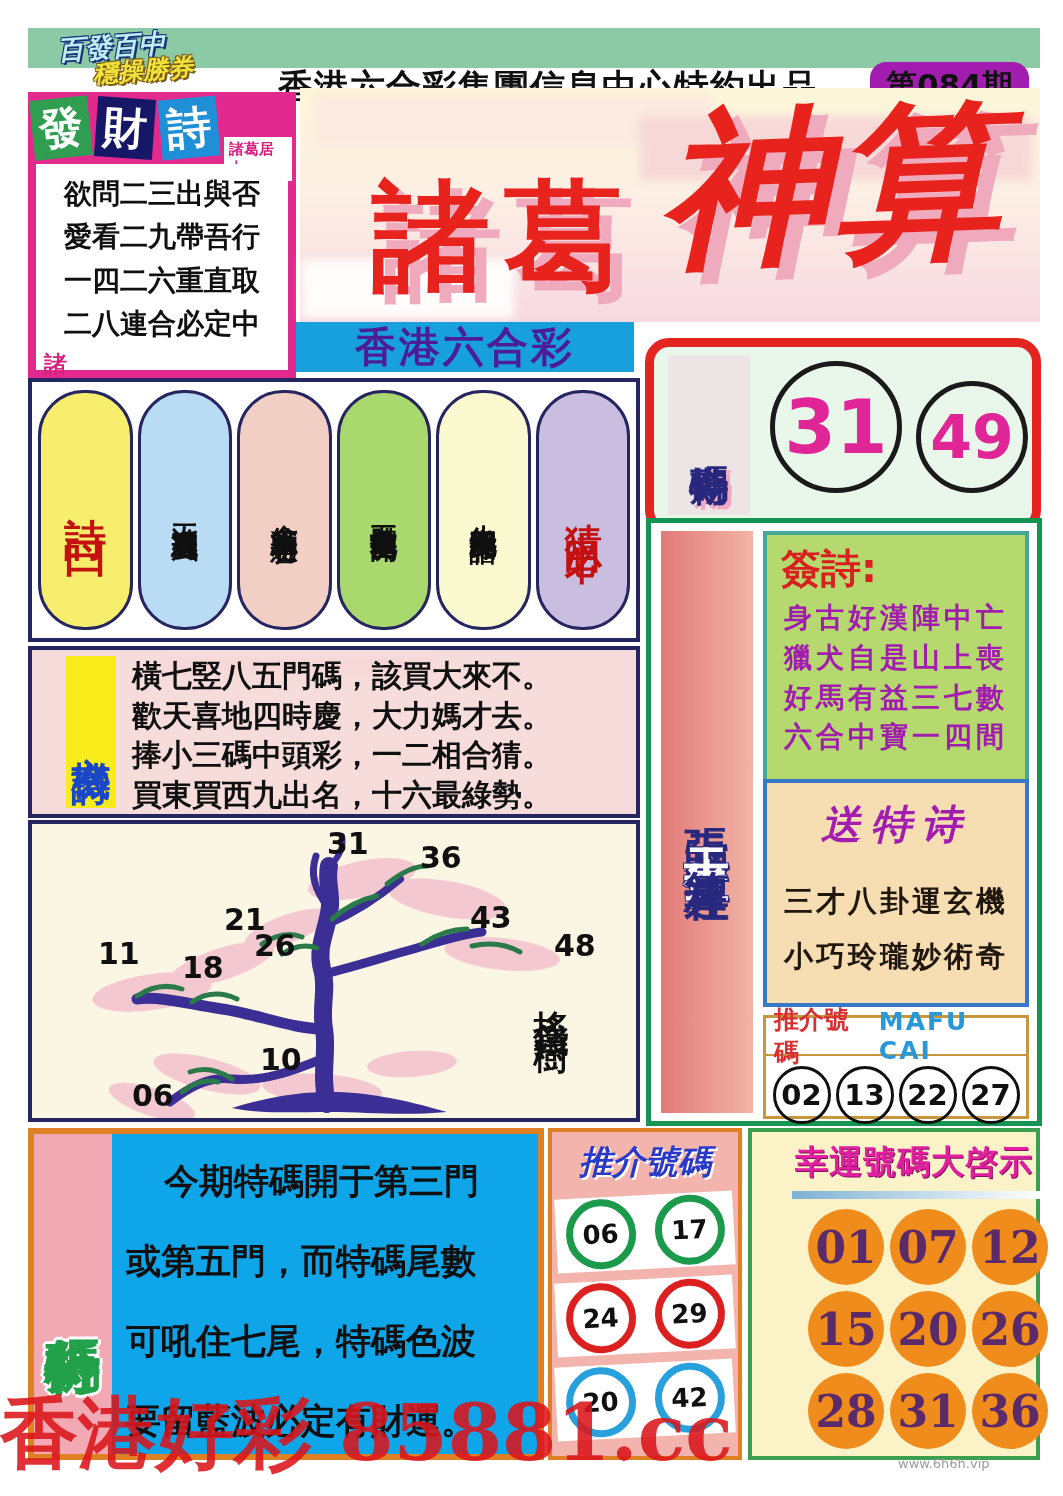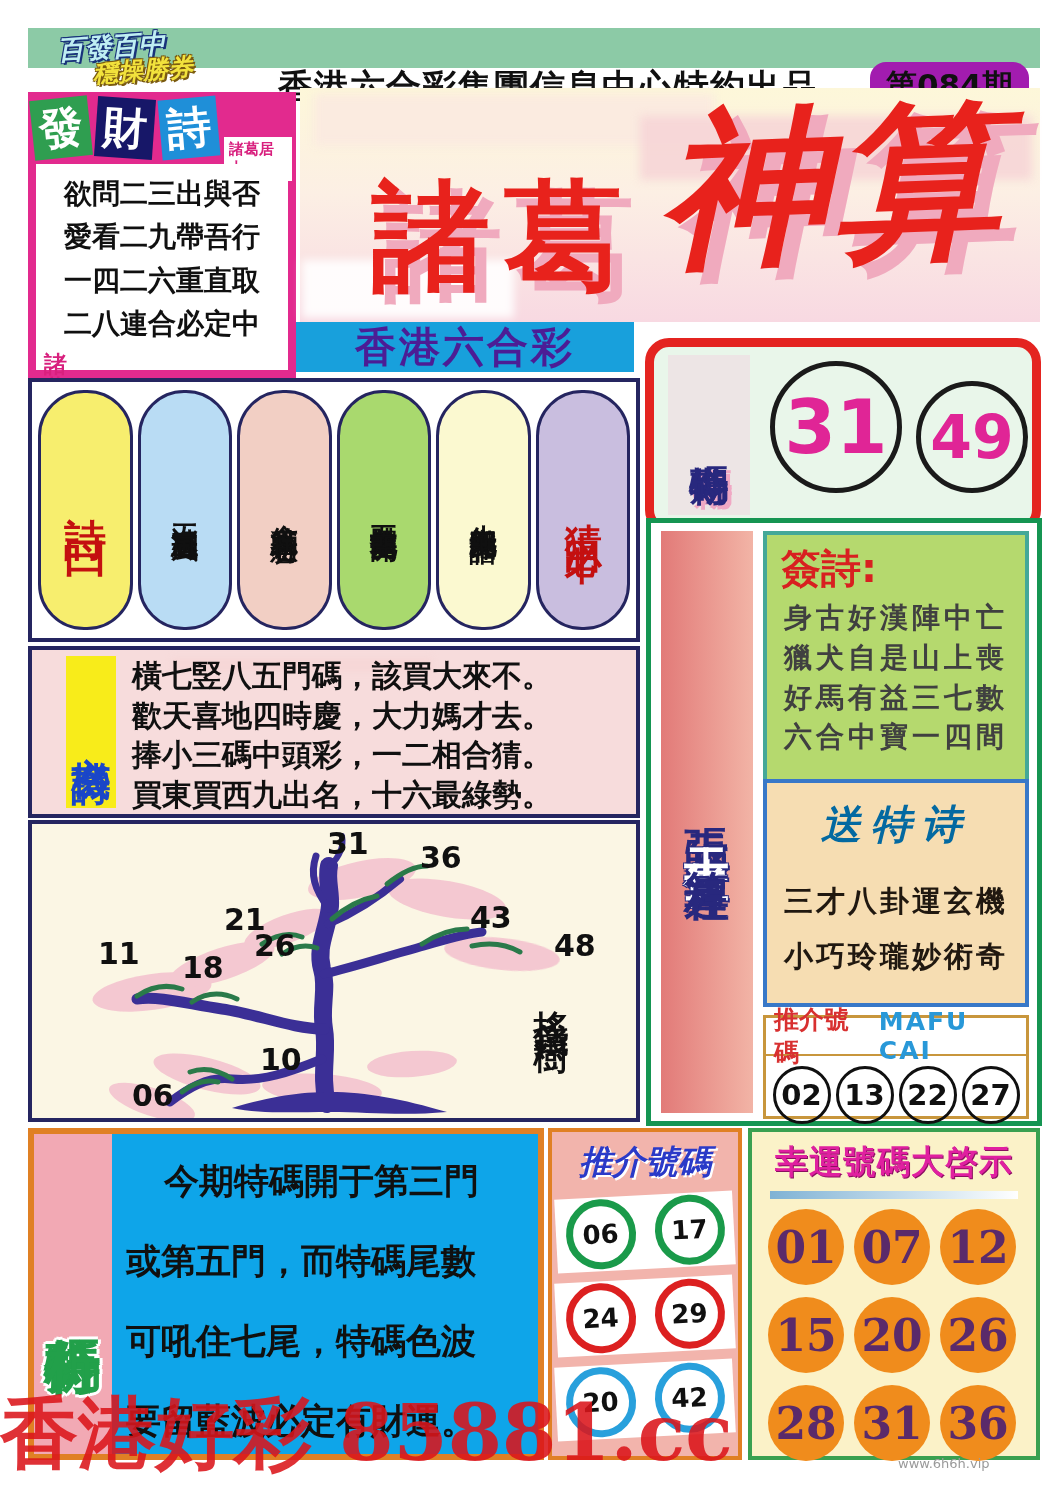--- a/index.html
+++ b/index.html
@@ -81,23 +81,23 @@
   .tree-label{right:62px;top:158px;font-size:35px;font-weight:bold;color:#101010;letter-spacing:14px;}
 
   
   .rpanel{left:646px;top:518px;width:396px;height:608px;background:#ffffff;border:5px solid #159552;box-sizing:border-box;}
   .zstrip{left:10px;top:8px;width:92px;height:582px;background:linear-gradient(90deg,#e27a78,#f2b4a6);}
   .zstrip .vtext{font-size:45px;font-weight:bold;line-height:1.0;letter-spacing:6px;}
   .z1,.z3{color:#28287e;}
   .z2{color:#ffffff;text-shadow:2px 2px 0 #28287e,-1px -1px 0 #28287e,1px -1px 0 #28287e,-1px 1px 0 #28287e;}
   .qianshi{left:112px;top:8px;width:266px;height:304px;background:#b5d96e;border:4px solid #44a898;box-sizing:border-box;}
   .qianshi-title{font-size:40px;font-weight:bold;color:#d82020;margin:6px 0 2px 14px;}
-  .qianshi-lines{font-size:28px;font-weight:bold;color:#404040;line-height:1.42;text-align:center;letter-spacing:4px;}
+  .qianshi-lines{font-size:28px;font-weight:bold;color:#a21caf;line-height:1.42;text-align:center;letter-spacing:4px;}
   .songte{left:112px;top:256px;width:266px;height:228px;background:#f6ddb2;border:4px solid #3878c8;box-sizing:border-box;}
-  .songte-title{font-size:40px;font-weight:bold;color:#0369a1;text-align:center;margin-top:14px;
+  .songte-title{font-size:40px;font-weight:bold;color:#a21caf;text-align:center;margin-top:14px;
       font-family:"DejaVu Serif",serif;font-style:italic;letter-spacing:10px;}
   .songte-lines{font-size:29px;font-weight:bold;color:#201810;line-height:1.9;text-align:center;margin-top:22px;letter-spacing:3px;}
   .mafucai{left:112px;top:492px;width:266px;height:104px;background:#ffffff;border:3px solid #c8963c;box-sizing:border-box;}
   .mafu-head{display:flex;align-items:center;border-bottom:2px solid #c8963c;height:36px;padding:0 8px;}
   .mafu-zh{font-size:25px;font-weight:bold;color:#d83030;}
   .mafu-en{font-size:25px;font-weight:bold;color:#2898d8;margin-left:14px;letter-spacing:2px;}
   .mafu-balls{display:flex;justify-content:space-around;align-items:center;height:62px;padding:8px 4px;}
   .mafu-ball{width:52px;height:52px;border:3px solid #101010;border-radius:50%;font-size:29px;font-weight:bold;color:#101010;}
 
   
@@ -110,25 +110,25 @@
   
   .pairs{left:548px;top:1128px;width:194px;height:332px;background:#f2b4ac;border:4px solid #e08024;box-sizing:border-box;}
   .pairs-title{font-size:33px;font-weight:bold;font-style:italic;color:#2a3ac8;text-align:center;margin-top:8px;
       text-shadow:2px 2px 0 #ffffff;}
   .band{position:relative;width:178px;height:74px;background:#ffffff;margin:10px auto 0 auto;transform:rotate(-3deg);
         display:flex;align-items:center;justify-content:space-around;}
   .pair-ball{width:56px;height:56px;border-radius:50%;background:#ffffff;font-size:26px;font-weight:bold;color:#101010;}
   .pb-green{border:7px solid #1a9a4a;} .pb-red{border:7px solid #dc2020;} .pb-blue{border:7px solid #28a0dc;}
 
   
-  .lucky{left:748px;top:1128px;width:292px;height:332px;background:#fbf2c8;border:4px solid #3aa050;box-sizing:border-box;}
+  .lucky{left:748px;top:1128px;width:292px;height:332px;background:#fbf2c8;border:4px solid #3aa050;box-sizing:border-box;padding-left:40px;}
   .lucky-title{font-size:33px;font-weight:bold;color:#e020a0;text-align:center;margin-top:8px;letter-spacing:1px;
        text-shadow:1px 1px 0 #8a1060;}
   .lucky-div{width:248px;height:8px;margin:6px auto 2px auto;background:linear-gradient(90deg,#7fb2d4,#ffffff);}
-  .lucky-grid{display:grid;grid-template-columns:repeat(3,1fr);gap:12px 6px;padding:8px 16px;}
+  .lucky-grid{display:grid;grid-template-columns:repeat(3,1fr);gap:6px 6px;padding:8px 16px;}
   .lucky-ball{width:76px;height:76px;border-radius:50%;background:#f08c1c;color:#5a2a6a;
       font-size:44px;font-weight:bold;font-family:"DejaVu Serif",serif;}
 
   
   .wm-main{left:0px;top:1382px;font-size:78px;font-weight:bold;color:rgba(219,20,26,.88);z-index:50;white-space:nowrap;
       font-family:"DejaVu Serif",serif;}
   .wm-site{left:898px;top:1456px;font-size:13px;color:#9a9a9a;z-index:50;}
 </style>
 </head>
 <body>

